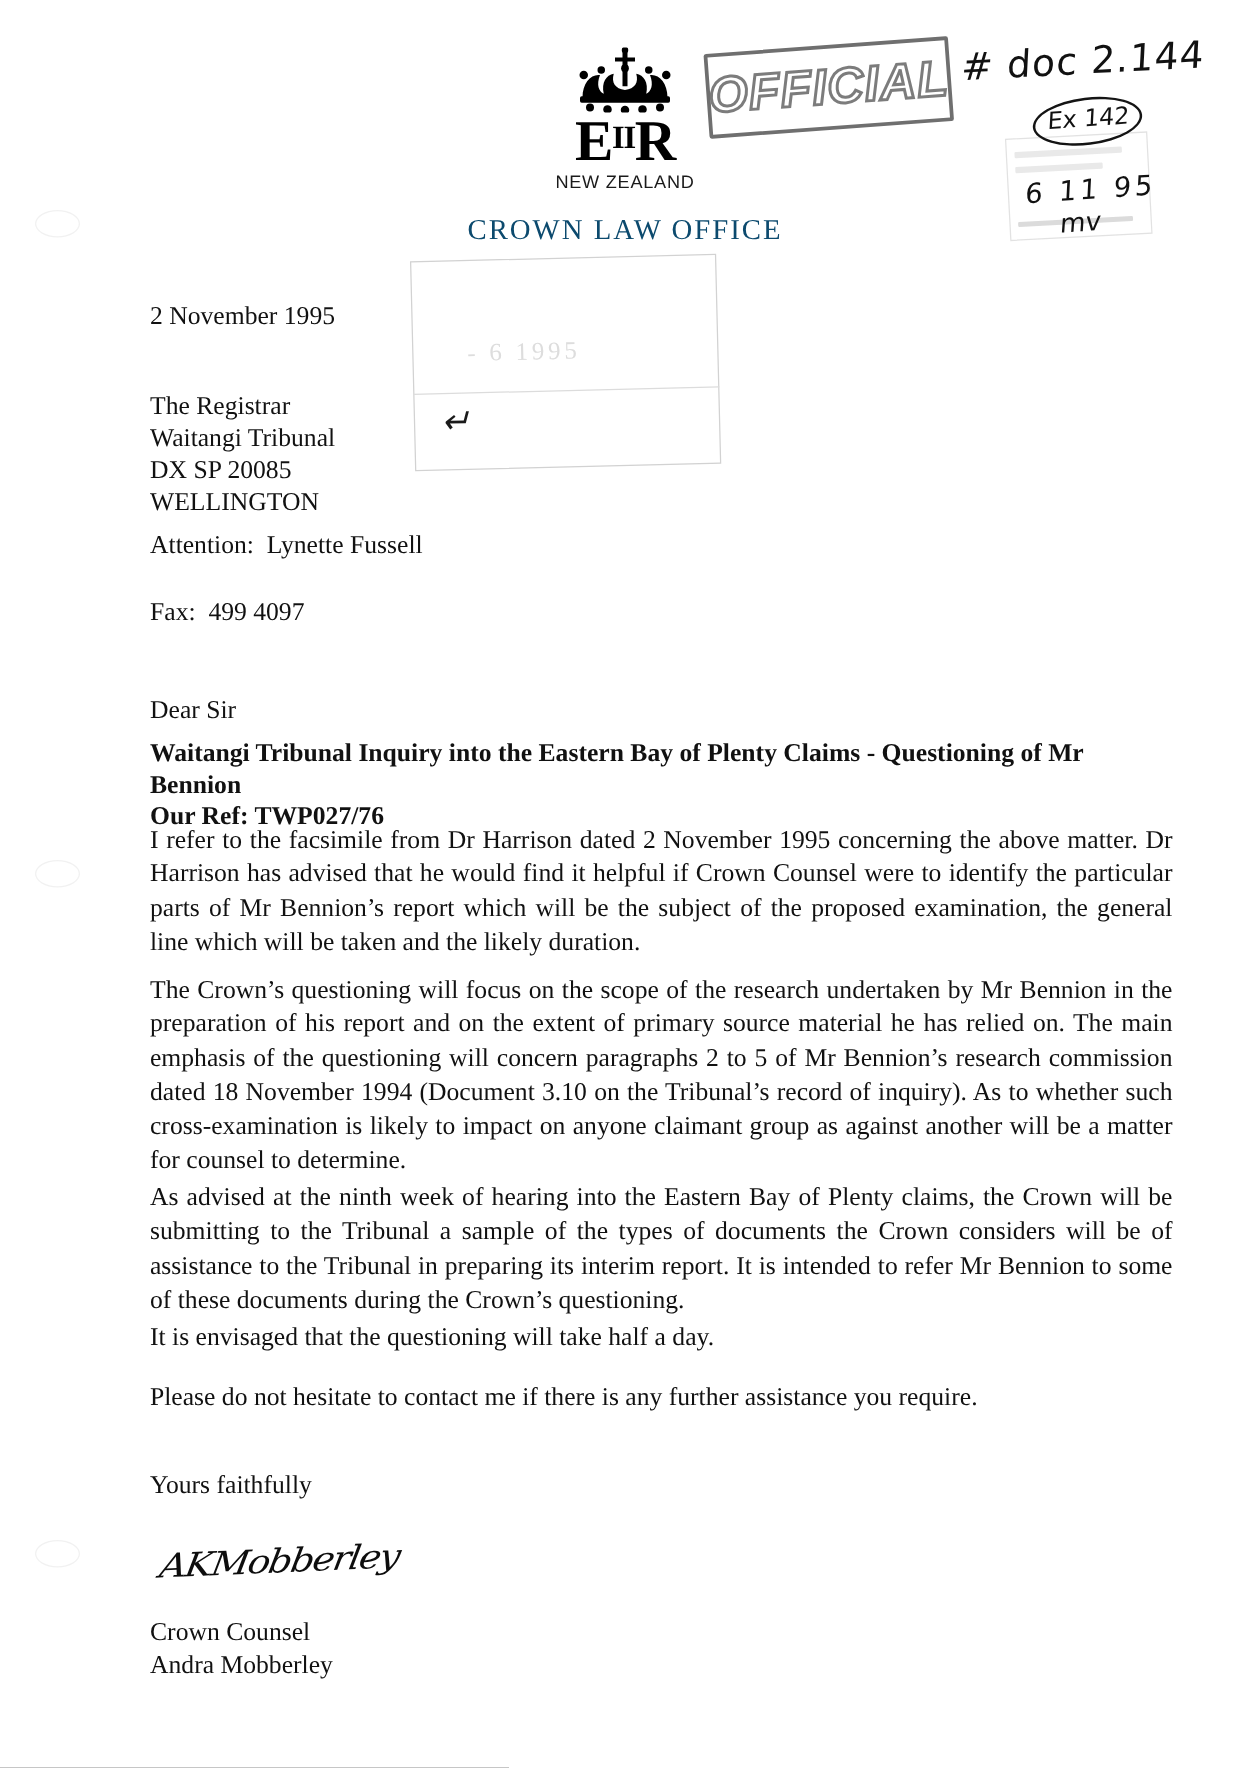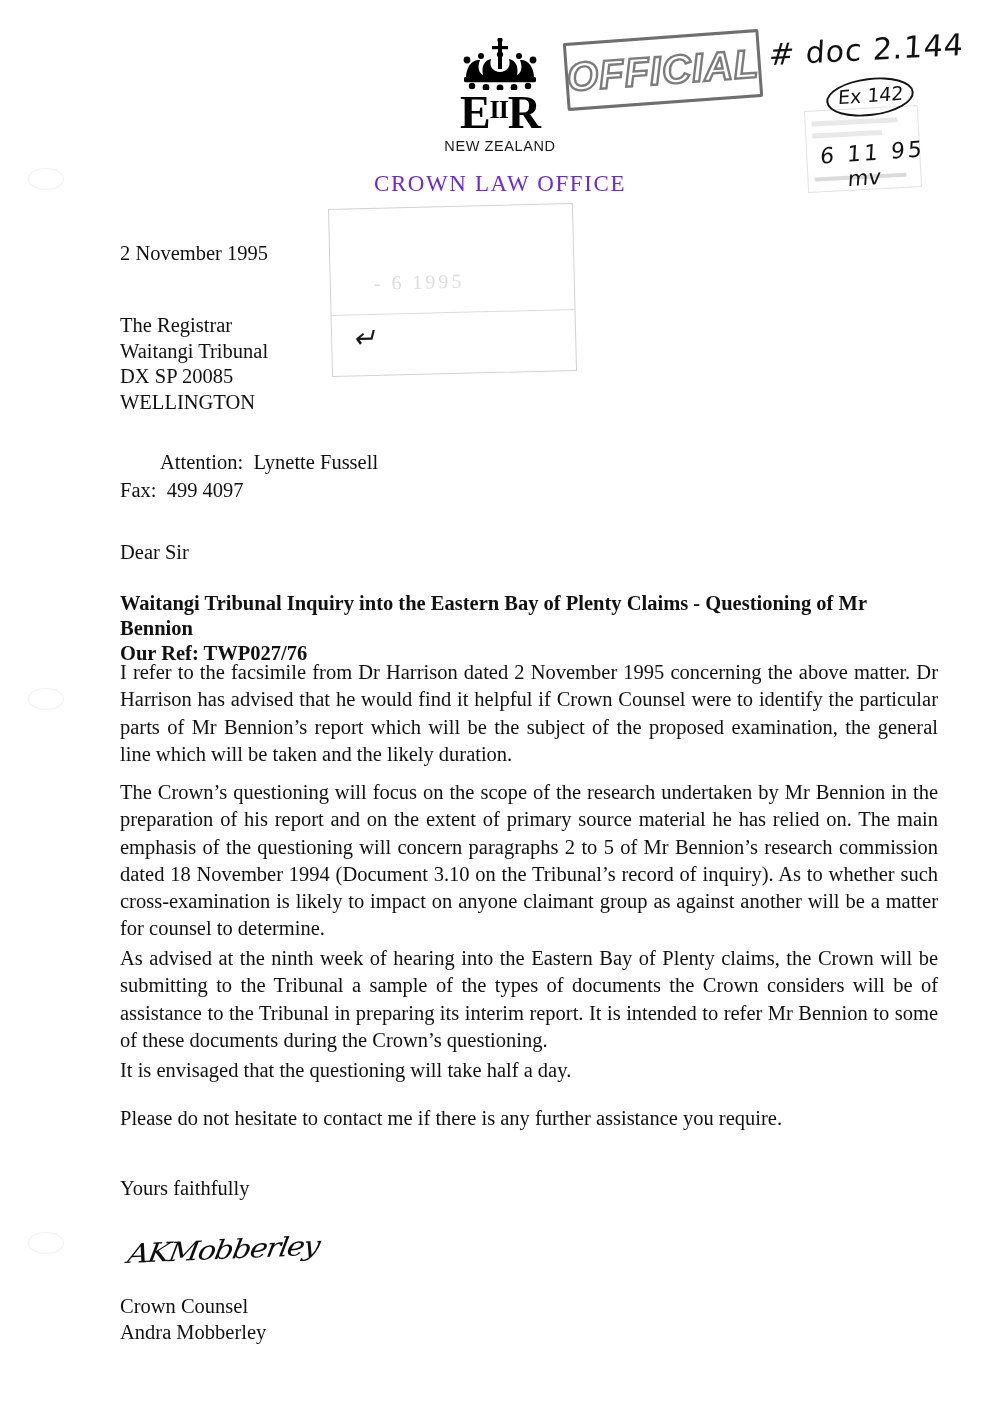--- a/index.html
+++ b/index.html
@@ -54,21 +54,21 @@
     color: #1a1a1a;
   }
   .org-title {
     position: absolute;
     left: 0;
     top: 171px;
     width: 1000px;
     text-align: center;
     font-size: 23px;
     letter-spacing: 1.6px;
-    color: #6d28d9;
+    color: #0c4a6e;
   }
 
   
   .official-stamp {
     position: absolute;
     left: 565px;
     top: 36px;
     width: 196px;
     height: 68px;
     transform: rotate(-4.2deg);
@@ -214,23 +214,23 @@
     left: 120px;
     top: 0;
     width: 818px;
   }
   .blk { position: absolute; width: 818px; }
   .ln { font-size: 20.5px; line-height: 25px; }
   .bold { font-weight: 400; }
   .date-line   { top: 241px; }
   .addr        { top: 313px; }
   .addr div    { line-height: 25.5px; }
-  .attention   { top: 450px; margin-left: 40px; }
+  .attention   { top: 424px; }
   .faxline     { top: 478px; }
-  .salutation  { top: 540px; }
+  .salutation  { top: 556px; }
   .subject     { top: 591px; line-height: 25px; font-weight: 700; }
   .para { text-align: justify; font-size: 20.5px; line-height: 27.3px; }
   .p1 { top: 659px; }
   .p2 { top: 779px; }
   .p3 { top: 945px; }
   .p4 { top: 1057px; }
   .p5 { top: 1105px; }
   .closing { top: 1176px; }
   .sig-name { top: 1294px; line-height: 25.5px; }
 

